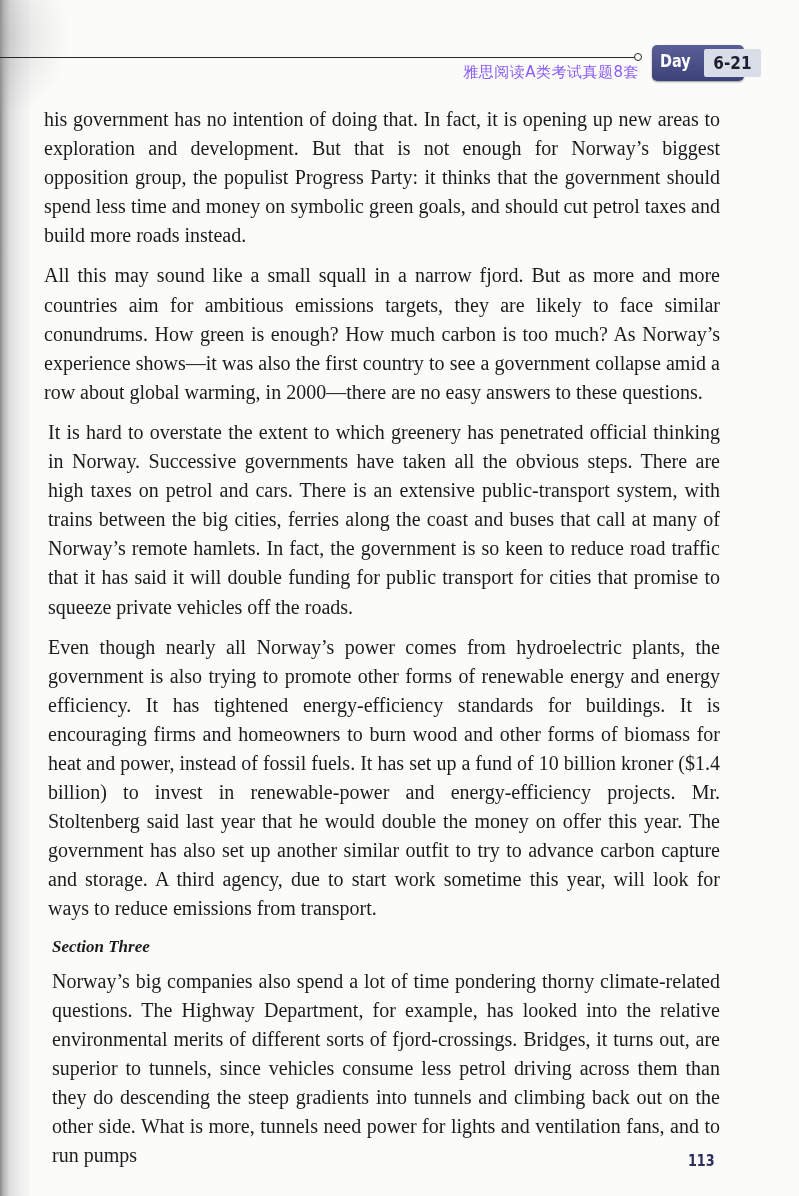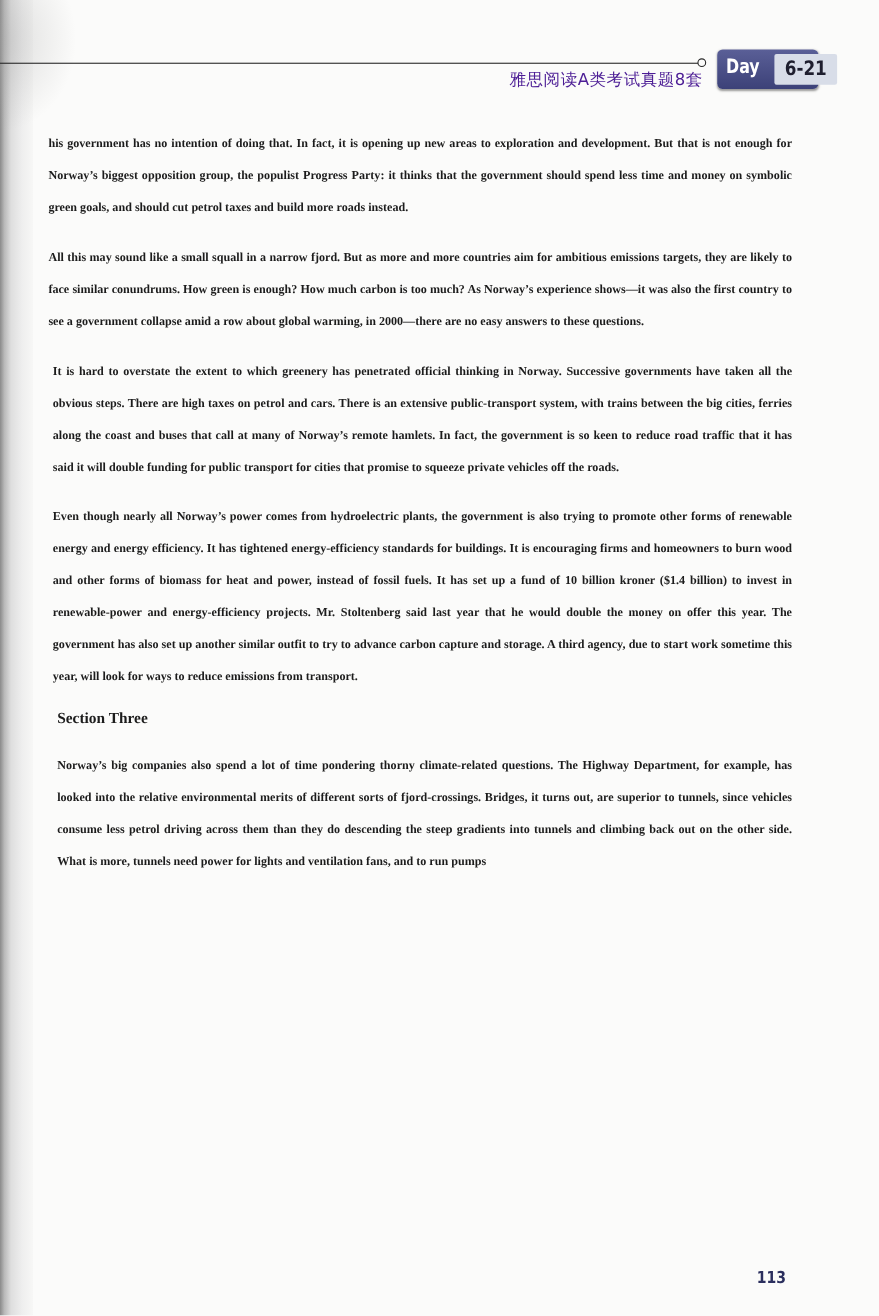--- a/index.html
+++ b/index.html
@@ -21,21 +21,21 @@
   .header-rule {
     position: absolute; left: 0; top: 57px; width: 636px; height: 1px;
     background: #2a2a2a;
   }
   .header-dot {
     position: absolute; left: 634px; top: 53px; width: 6px; height: 6px;
     border: 1px solid #2a2a2a; border-radius: 50%; background: #fbfbfa;
   }
   .header-title {
     position: absolute; right: 160px; top: 63px;
-    font-family: "DejaVu Sans", sans-serif; font-size: 15px; color: #4c1d95;
+    font-family: "DejaVu Sans", sans-serif; font-size: 15px; color: #8b5cf6;
     letter-spacing: 0.5px;
   }
   .day-badge {
     position: absolute; left: 652px; top: 45px; width: 92px; height: 36px;
     background: linear-gradient(#5a5f97, #3c4178);
     border-radius: 5px; box-shadow: 0 1px 2px rgba(0,0,0,0.4);
   }
   .day-label {
     position: absolute; left: 8px; top: 5px;
     font-family: "DejaVu Sans", sans-serif; font-weight: bold;
@@ -47,28 +47,27 @@
   }
   .day-number {
     position: absolute; left: 0; right: 0; top: 3px; text-align: center;
     font-family: "DejaVu Sans", sans-serif; font-weight: bold;
     font-size: 18px; color: #1e1e2e; transform: scaleX(0.85);
   }
   .content {
     position: absolute; left: 44px; top: 101px; width: 676px;
   }
   .para {
-    margin: 16px 0 11px 0;
-    font-size: 11px; line-height: 29.1px;
+    margin: 4px 0 11px 0;
+    font-size: 20px; line-height: 29.1px;
     text-align: justify;
-    font-weight: bold;
   }
   .section-heading {
     margin: 4px 0 8px 8px;
-    font-size: 14px; font-weight: bold; line-height: 24px;
+    font-size: 17px; font-weight: bold; line-height: 24px; font-style: italic;
   }
   .p3, .p4, .p5 { padding-left: 4px; }
   .p6 { padding-left: 8px; }
   .page-number {
     position: absolute; left: 688px; top: 1152px;
     font-family: "DejaVu Sans", sans-serif; font-weight: bold; font-size: 15px;
     color: #2b2f5e; transform: scaleX(0.85); transform-origin: left;
   }
 </style>
 </head>

